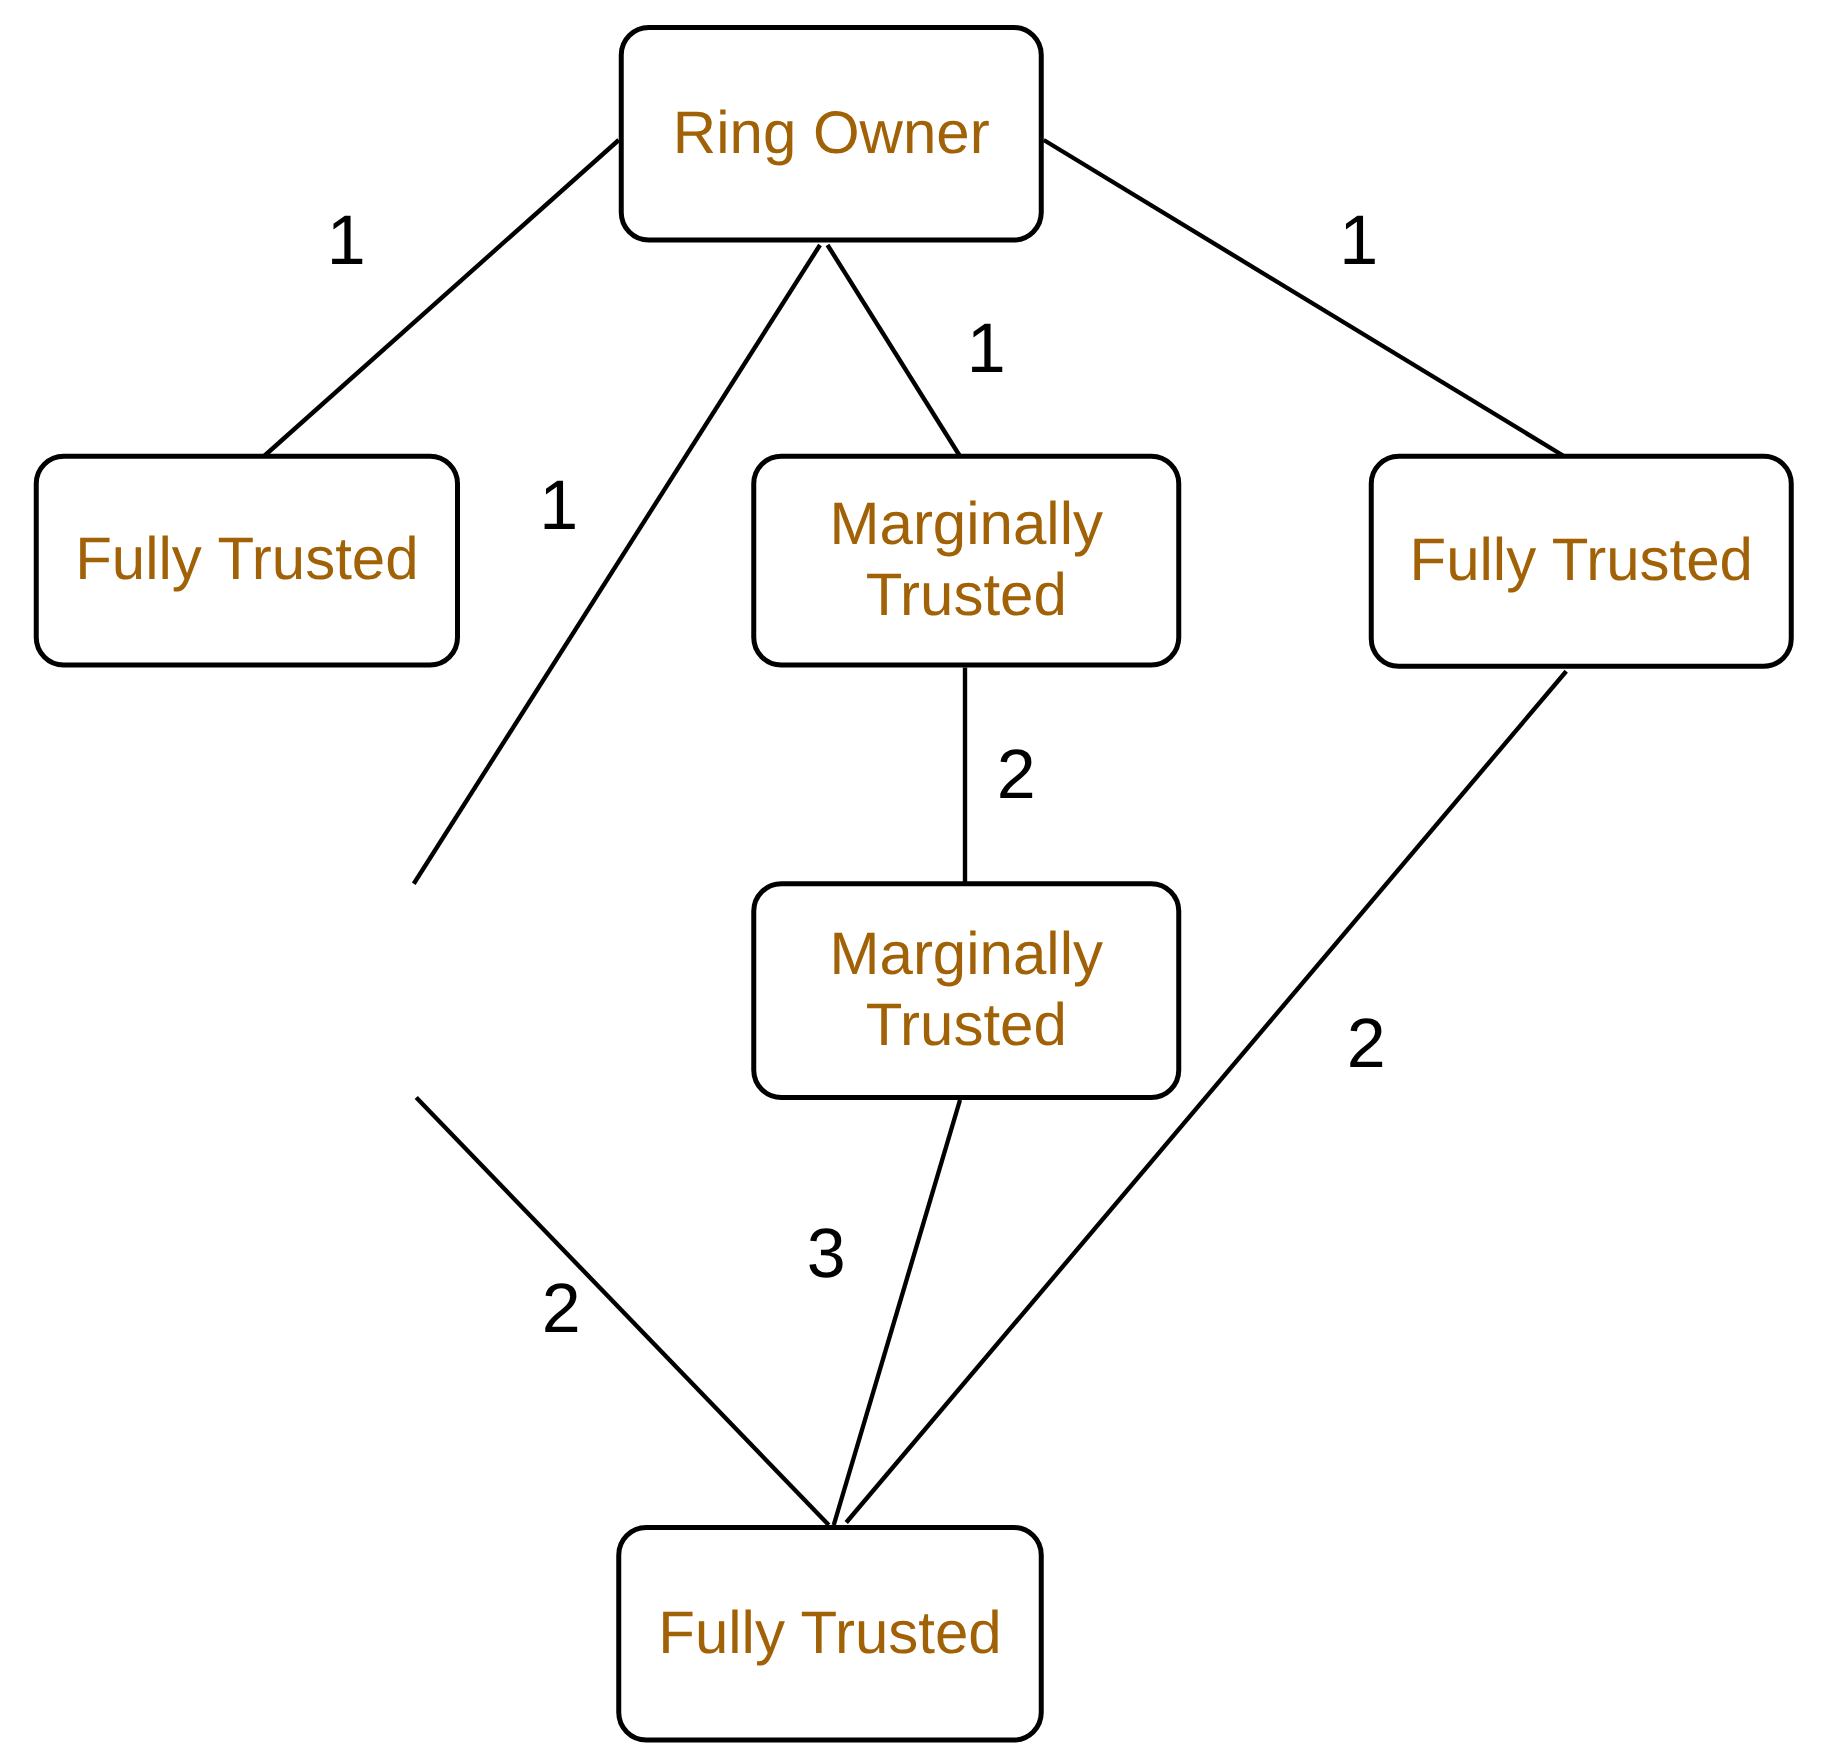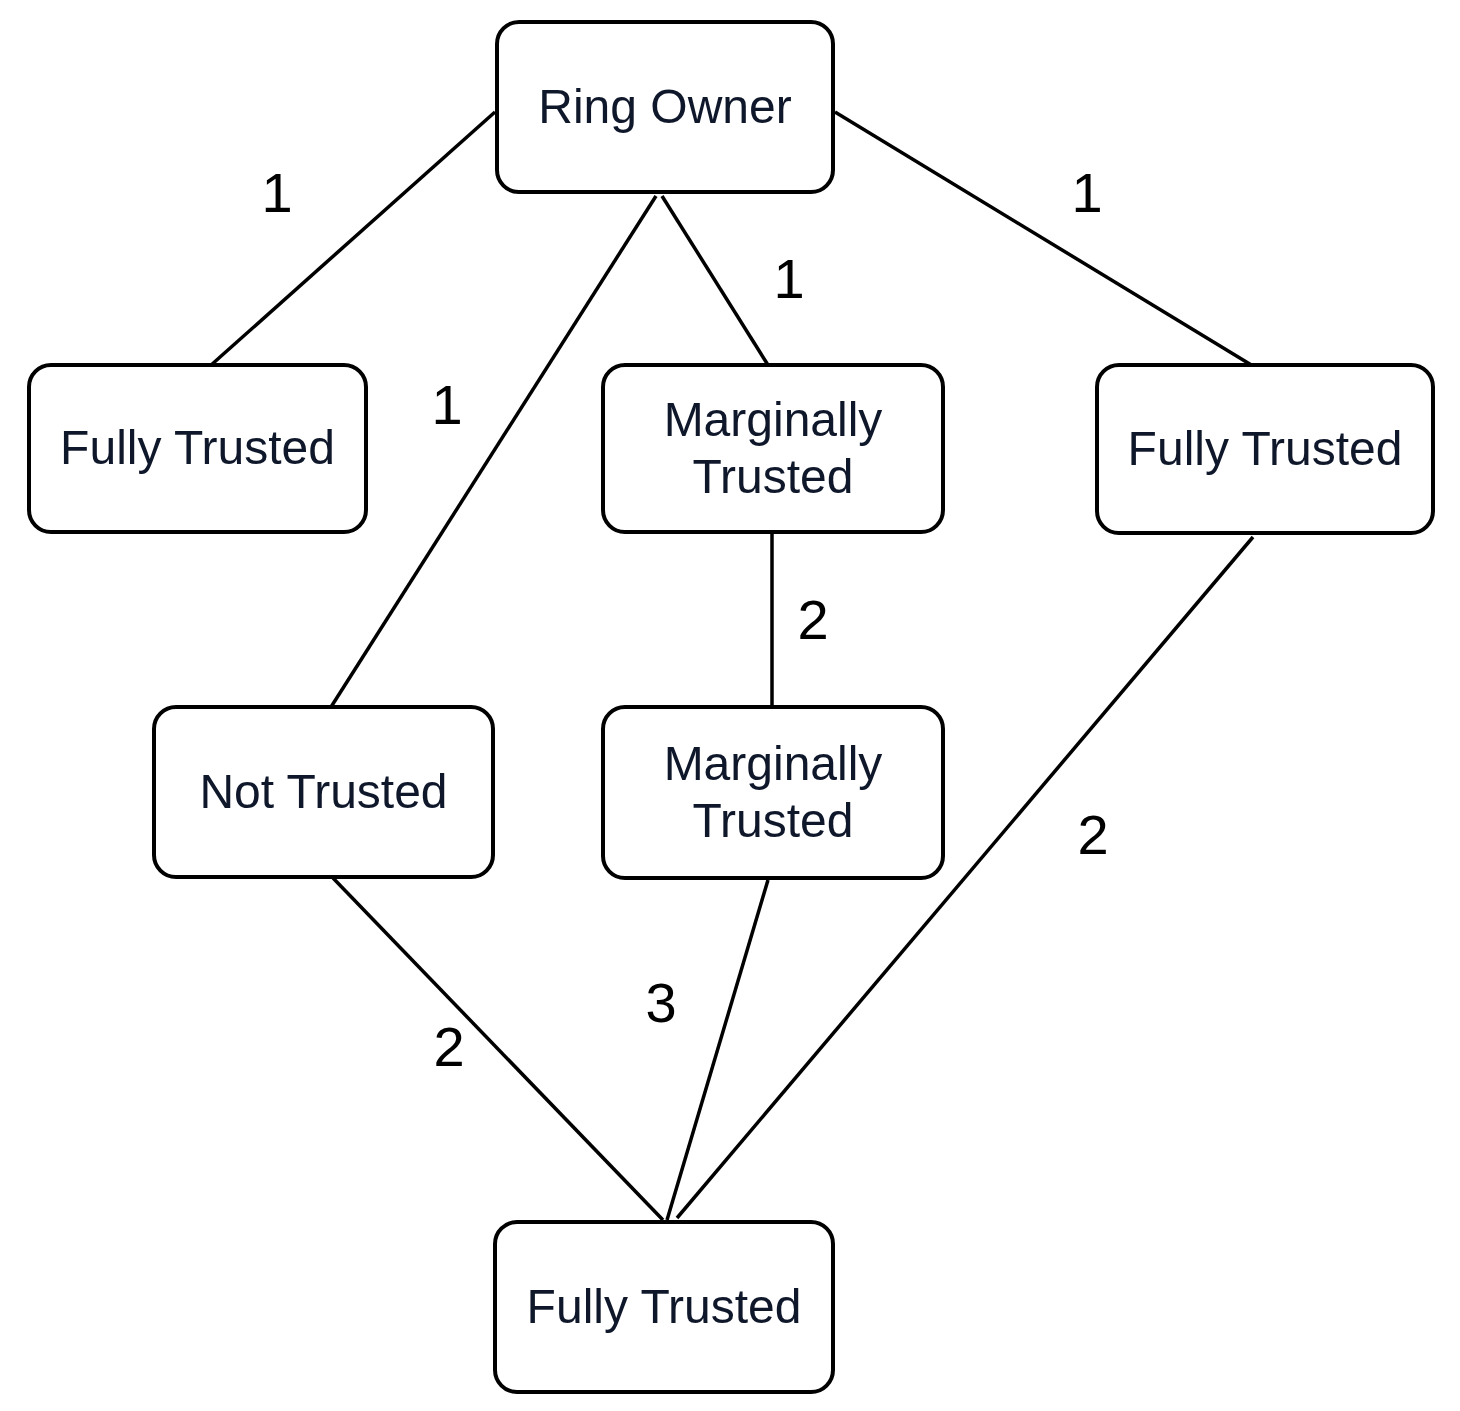--- a/index.html
+++ b/index.html
@@ -31,21 +31,21 @@
     box-sizing: border-box;
     background: #ffffff;
     border: 4px solid #000000;
     border-radius: 24px;
     display: flex;
     align-items: center;
     justify-content: center;
     text-align: center;
     font-size: 48px;
     line-height: 1.18;
-    color: #0f172a;
+    color: #a16207;
     padding: 0 10px;
   }
   .edge-label {
     position: absolute;
     transform: translate(-50%, -50%);
     font-size: 56px;
     color: #000000;
     white-space: nowrap;
   }
 </style>
@@ -74,23 +74,20 @@
   </div>
 
   <div class="node" style="left:601px;  top:363px;  width:344px; height:171px;">
     <span>Marginally Trusted</span>
   </div>
 
   <div class="node" style="left:1095px; top:363px;  width:340px; height:172px;">
     <span>Fully Trusted</span>
   </div>
 
-  <div class="node" style="left:152px;  top:705px;  width:343px; height:174px;">
-    <span>Not Trusted</span>
-  </div>
 
   <div class="node" style="left:601px;  top:705px;  width:344px; height:175px;">
     <span>Marginally Trusted</span>
   </div>
 
   <div class="node" style="left:493px;  top:1220px; width:342px; height:174px;">
     <span>Fully Trusted</span>
   </div>
 
   <div class="edge-label" style="left:277px;  top:192px;">1</div>

